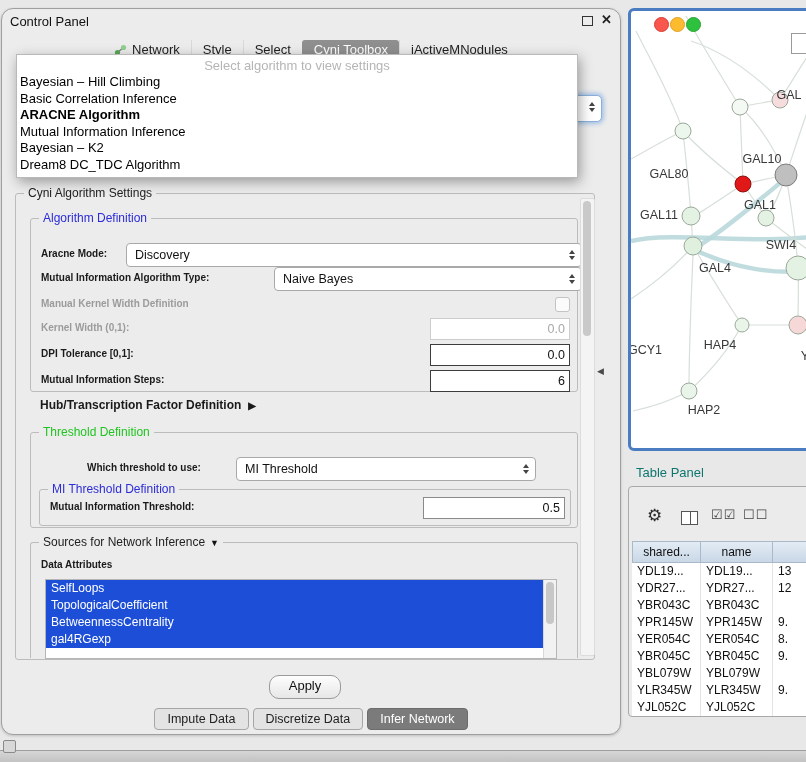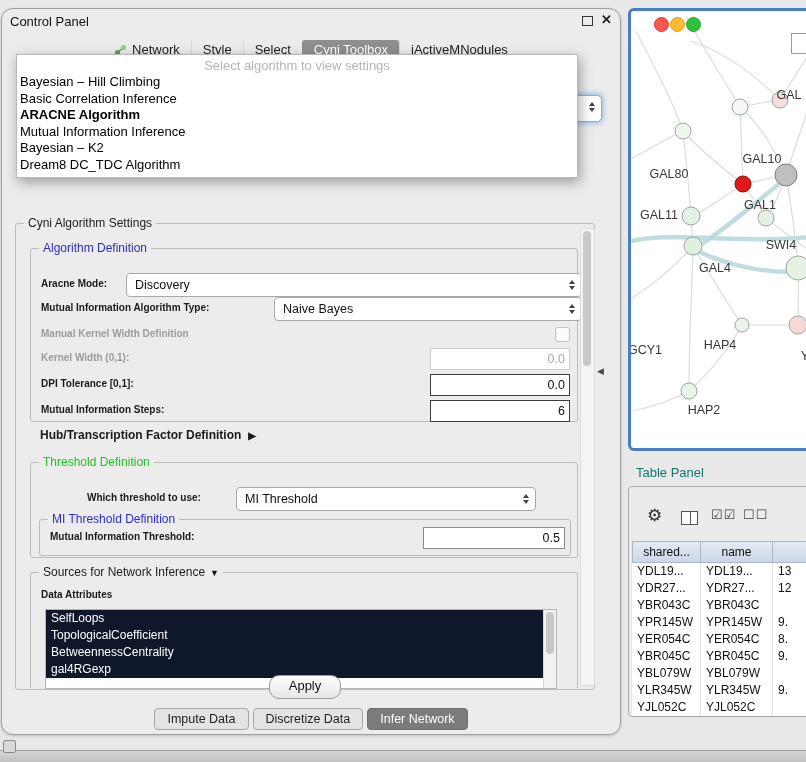--- a/index.html
+++ b/index.html
@@ -33,21 +33,21 @@
   .algo-item.selected { font-weight:bold; }
 
   
   .group { position:absolute; border:1px solid #bcbcbc; border-radius:3px; }
   .group-title { position:absolute; top:-8px; left:8px; background:#ececec; padding:0 4px;
     font-size:12px; color:#222; white-space:nowrap; }
   .group-title .glyph { font-size:9px; margin-left:5px; color:#111; }
   .blue-title { color:#2b2bd8; }
   .green-title { color:#1fc41f; }
 
-  .settings-group { left:13px; top:184px; width:578px; height:465px;margin-top:30px; }
+  .settings-group { left:13px; top:184px; width:578px; height:465px; }
 
   .algdef-group { left:14px; top:24px; width:546px; height:172px; }
   .frm-label { position:absolute; font-size:10px; font-weight:bold; color:#1a1a1a; white-space:nowrap; }
   .frm-label.disabled { color:#9b9b9b; }
 
   .combo { position:absolute; background:#fff; border:1px solid #a9a9a9; border-radius:4px;
     font-size:12.5px; color:#111; padding-left:8px; display:flex; align-items:center; }
   .arrows { position:absolute; display:flex; flex-direction:column; gap:2px; right:6px; top:6px; }
   .tri-up { width:0; height:0; border-left:3.5px solid transparent; border-right:3.5px solid transparent; border-bottom:4.5px solid #444; }
   .tri-down { width:0; height:0; border-left:3.5px solid transparent; border-right:3.5px solid transparent; border-top:4.5px solid #444; }
@@ -61,21 +61,21 @@
   .hub-row { position:absolute; left:24px; top:204px; font-size:12px; font-weight:bold; color:#1a1a1a; }
   .hub-row .glyph { font-size:10px; margin-left:7px; }
 
   .threshold-group { left:14px; top:238px; width:546px; height:94px; }
   .mith-group { left:8px; top:56px; width:530px; height:35px; }
 
   .sources-group { left:14px; top:348px; width:546px; height:115px; border-bottom:none;
     border-bottom-left-radius:0; border-bottom-right-radius:0; }
   .attr-list { position:absolute; left:14px; top:36px; width:510px; height:78px; background:#fff;
     border:1px solid #b5b5b5; overflow:hidden; }
-  .attr-item { height:17px; line-height:17px; font-size:12px; color:#fff; background:#0f172a;
+  .attr-item { height:17px; line-height:17px; font-size:12px; color:#fff; background:#1d4ed8;
     padding-left:5px; margin-right:12px; white-space:nowrap; overflow:hidden; }
   .attr-scroll { position:absolute; right:0; top:0; width:12px; bottom:0; background:#f2f2f2; border-left:1px solid #d8d8d8; }
   .attr-thumb { position:absolute; left:1.5px; top:2px; width:8px; height:42px; background:#c7c7c7; border-radius:4px; }
 
   .settings-scroll { position:absolute; left:564px; top:4px; width:13px; height:456px;
     background:#f4f4f4; border:1px solid #dcdcdc; border-radius:2px; }
   .settings-thumb { position:absolute; left:1.5px; top:2px; width:8px; height:135px; background:#c9c9c9; border-radius:4px; }
 
   .apply-btn { position:absolute; left:267px; top:666px; width:70px; height:22px; font-size:13px; color:#111;
     background:linear-gradient(#fdfdfd,#e7e7e7); border:1px solid #9a9a9a; border-radius:10px;

